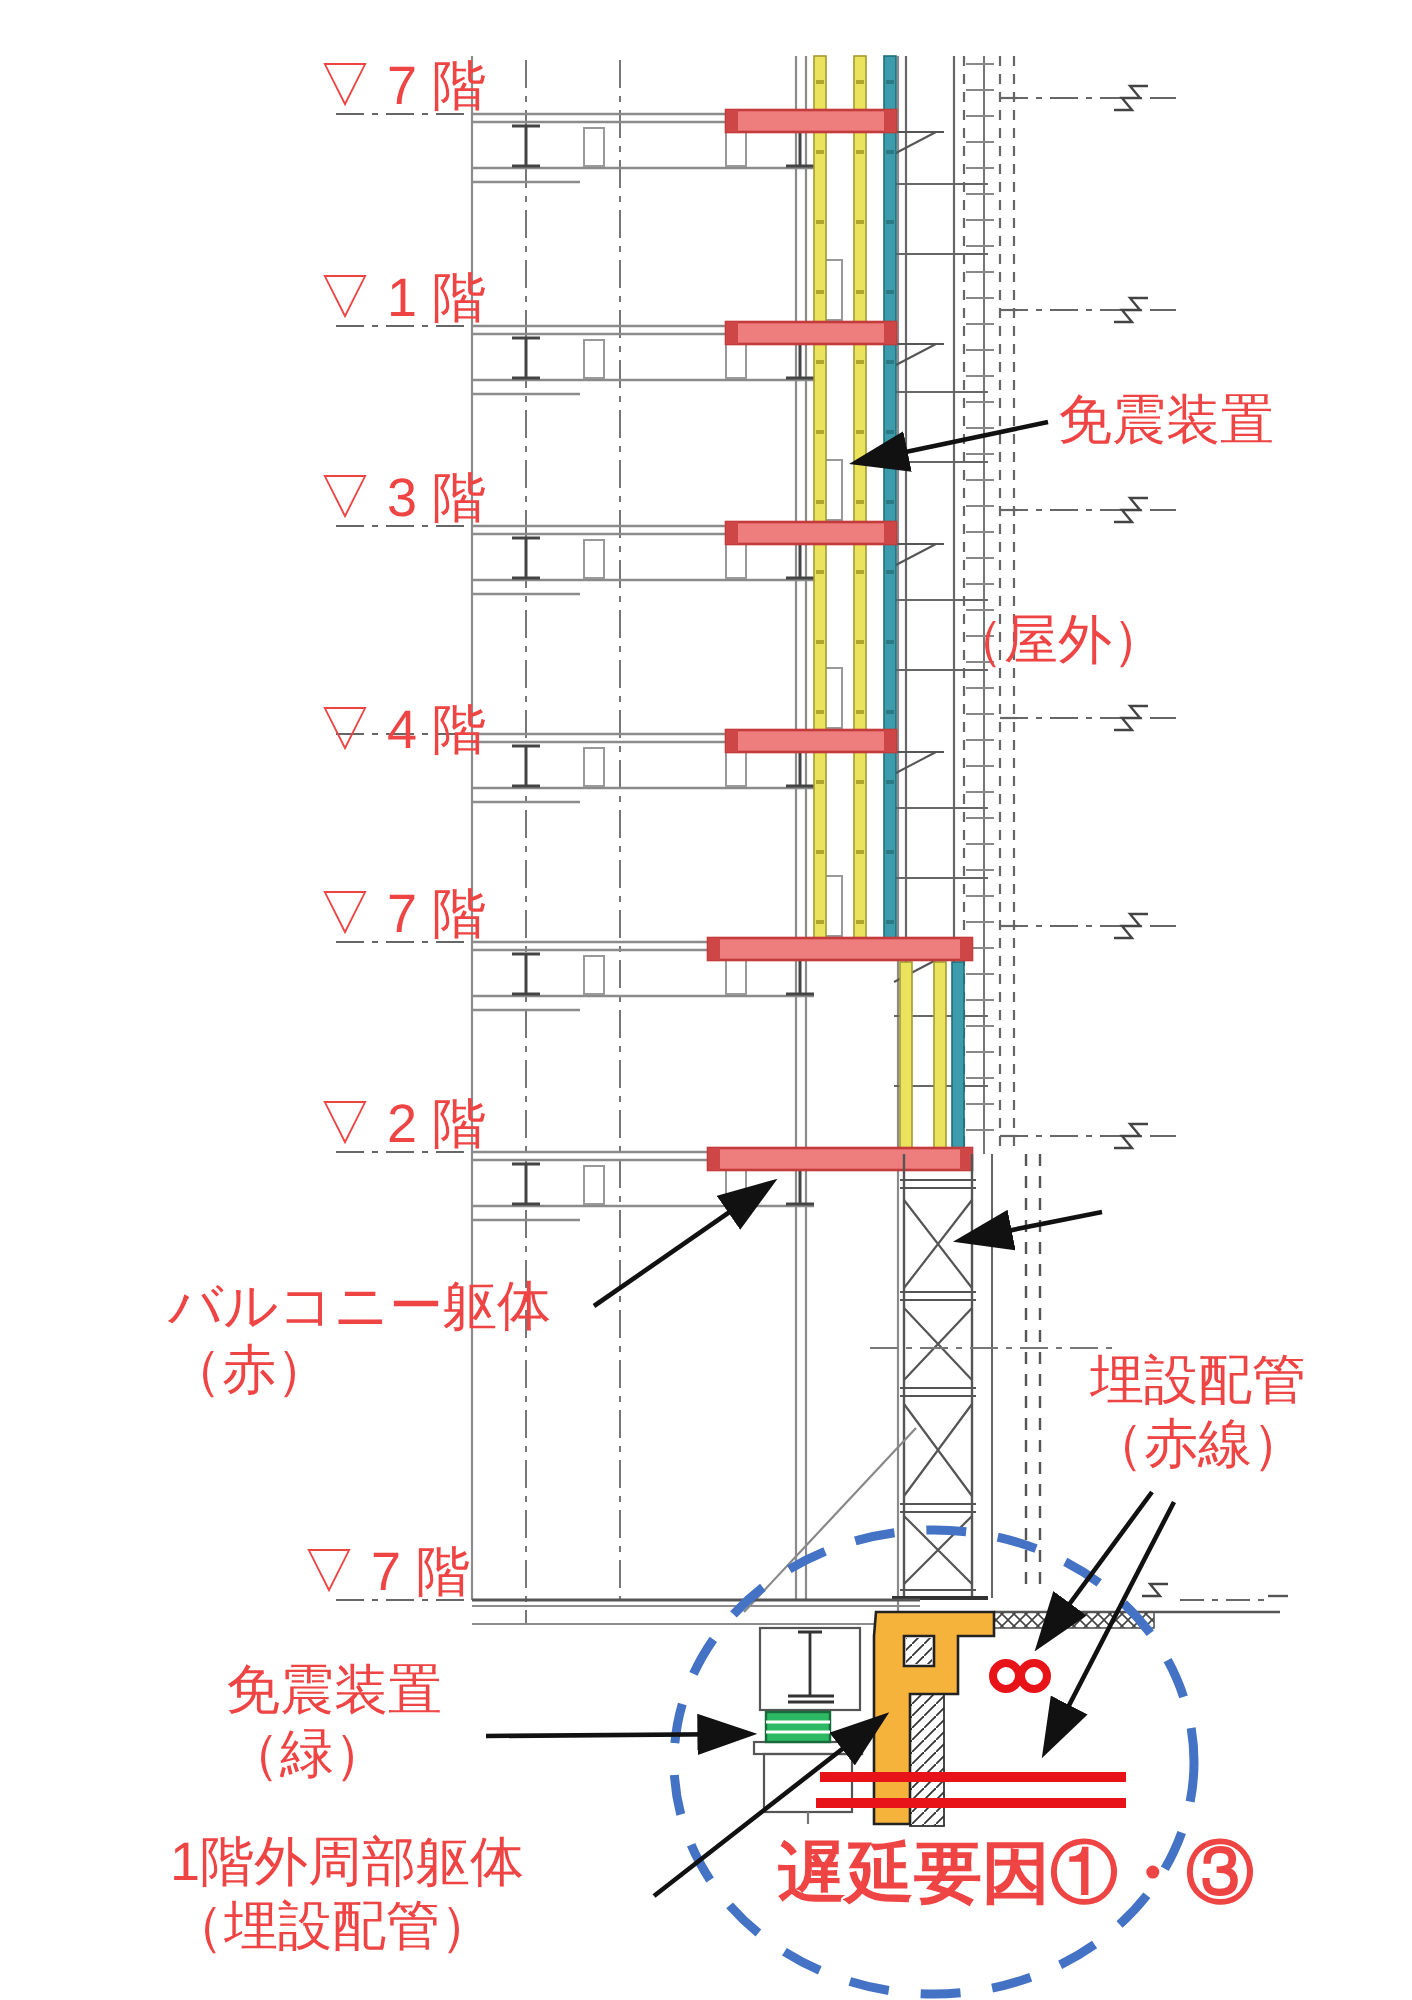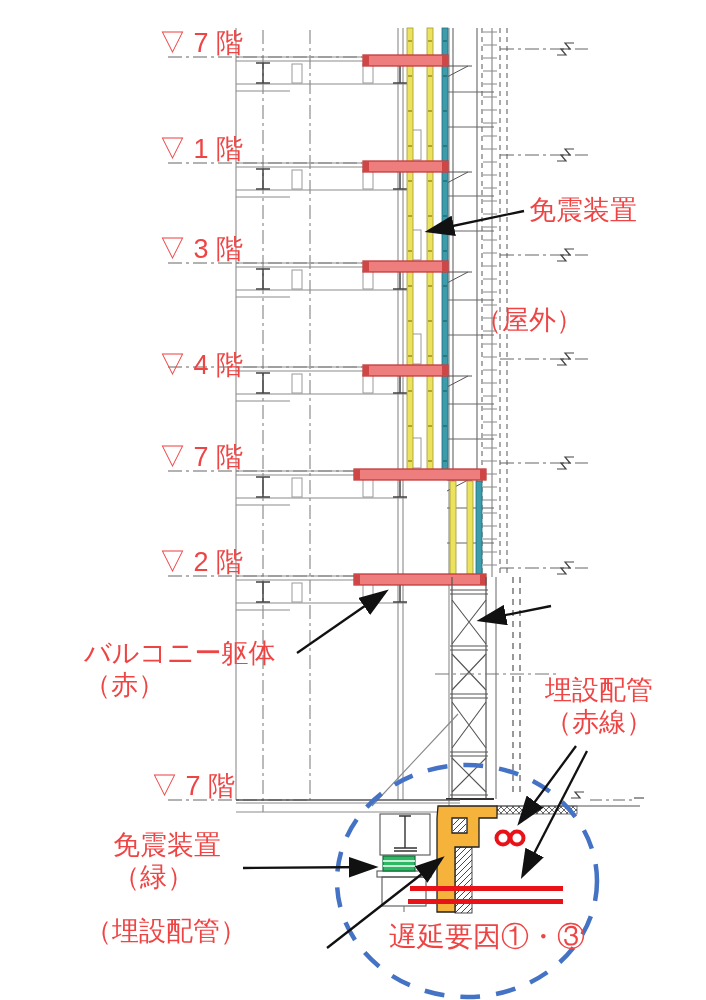--- a/index.html
+++ b/index.html
@@ -2,21 +2,21 @@
 <html style="--c-balcony_red: #ee7d7d; --c-balcony_red_dark: #cf4646; --c-post_yellow: #ebe35e; --c-post_teal: #3d9cac; --c-frame_orange: #f6b33c; --c-isolator_green: #2db863; --c-pipe_red: #e81219; --c-circle_blue: #4472c4;"><head>
 <meta charset="utf-8">
 <style>
   html,body{margin:0;padding:0;background:#ffffff;}
   #stage{position:relative;width:706px;height:1000px;background:#fff;overflow:hidden;
          font-family:"Liberation Sans",sans-serif;}
   #drawing{position:absolute;left:0;top:0;}
   .lbl{position:absolute;font-size:27px;line-height:32px;color:#ef4444;white-space:nowrap;}
   .center{text-align:left;}
   .floor-lbl{text-align:right;}
-  .bold{font-weight:normal;font-size:28px;line-height:34px;}
+  .bold{font-weight:bold;font-size:34px;line-height:34px;}
   .ind1{padding-left:12px;}
 </style>
 </head>
 <body>
 
 <div id="stage">
 
 <svg id="drawing" width="706" height="1000" viewBox="0 0 706 1000">
   <defs>
     <marker id="arrow" markerWidth="13" markerHeight="9" refX="11" refY="4.5" orient="auto">
@@ -233,18 +233,19 @@
   <div>埋設配管</div>
   <div>（赤線）</div>
 </div>
 
 <div class="lbl center" style="left:113px;top:829px;width:166px">
   <div>免震装置</div>
   <div>（緑）</div>
 </div>
 
 <div class="lbl center" style="left:85px;top:915px;width:248px">
+  <div>1階外周部躯体</div>
   <div>（埋設配管）</div>
 </div>
 
 <div class="lbl bold" style="left:389px;top:920px">遅延要因①・③</div>
 
 </div>
 
 </body></html>

